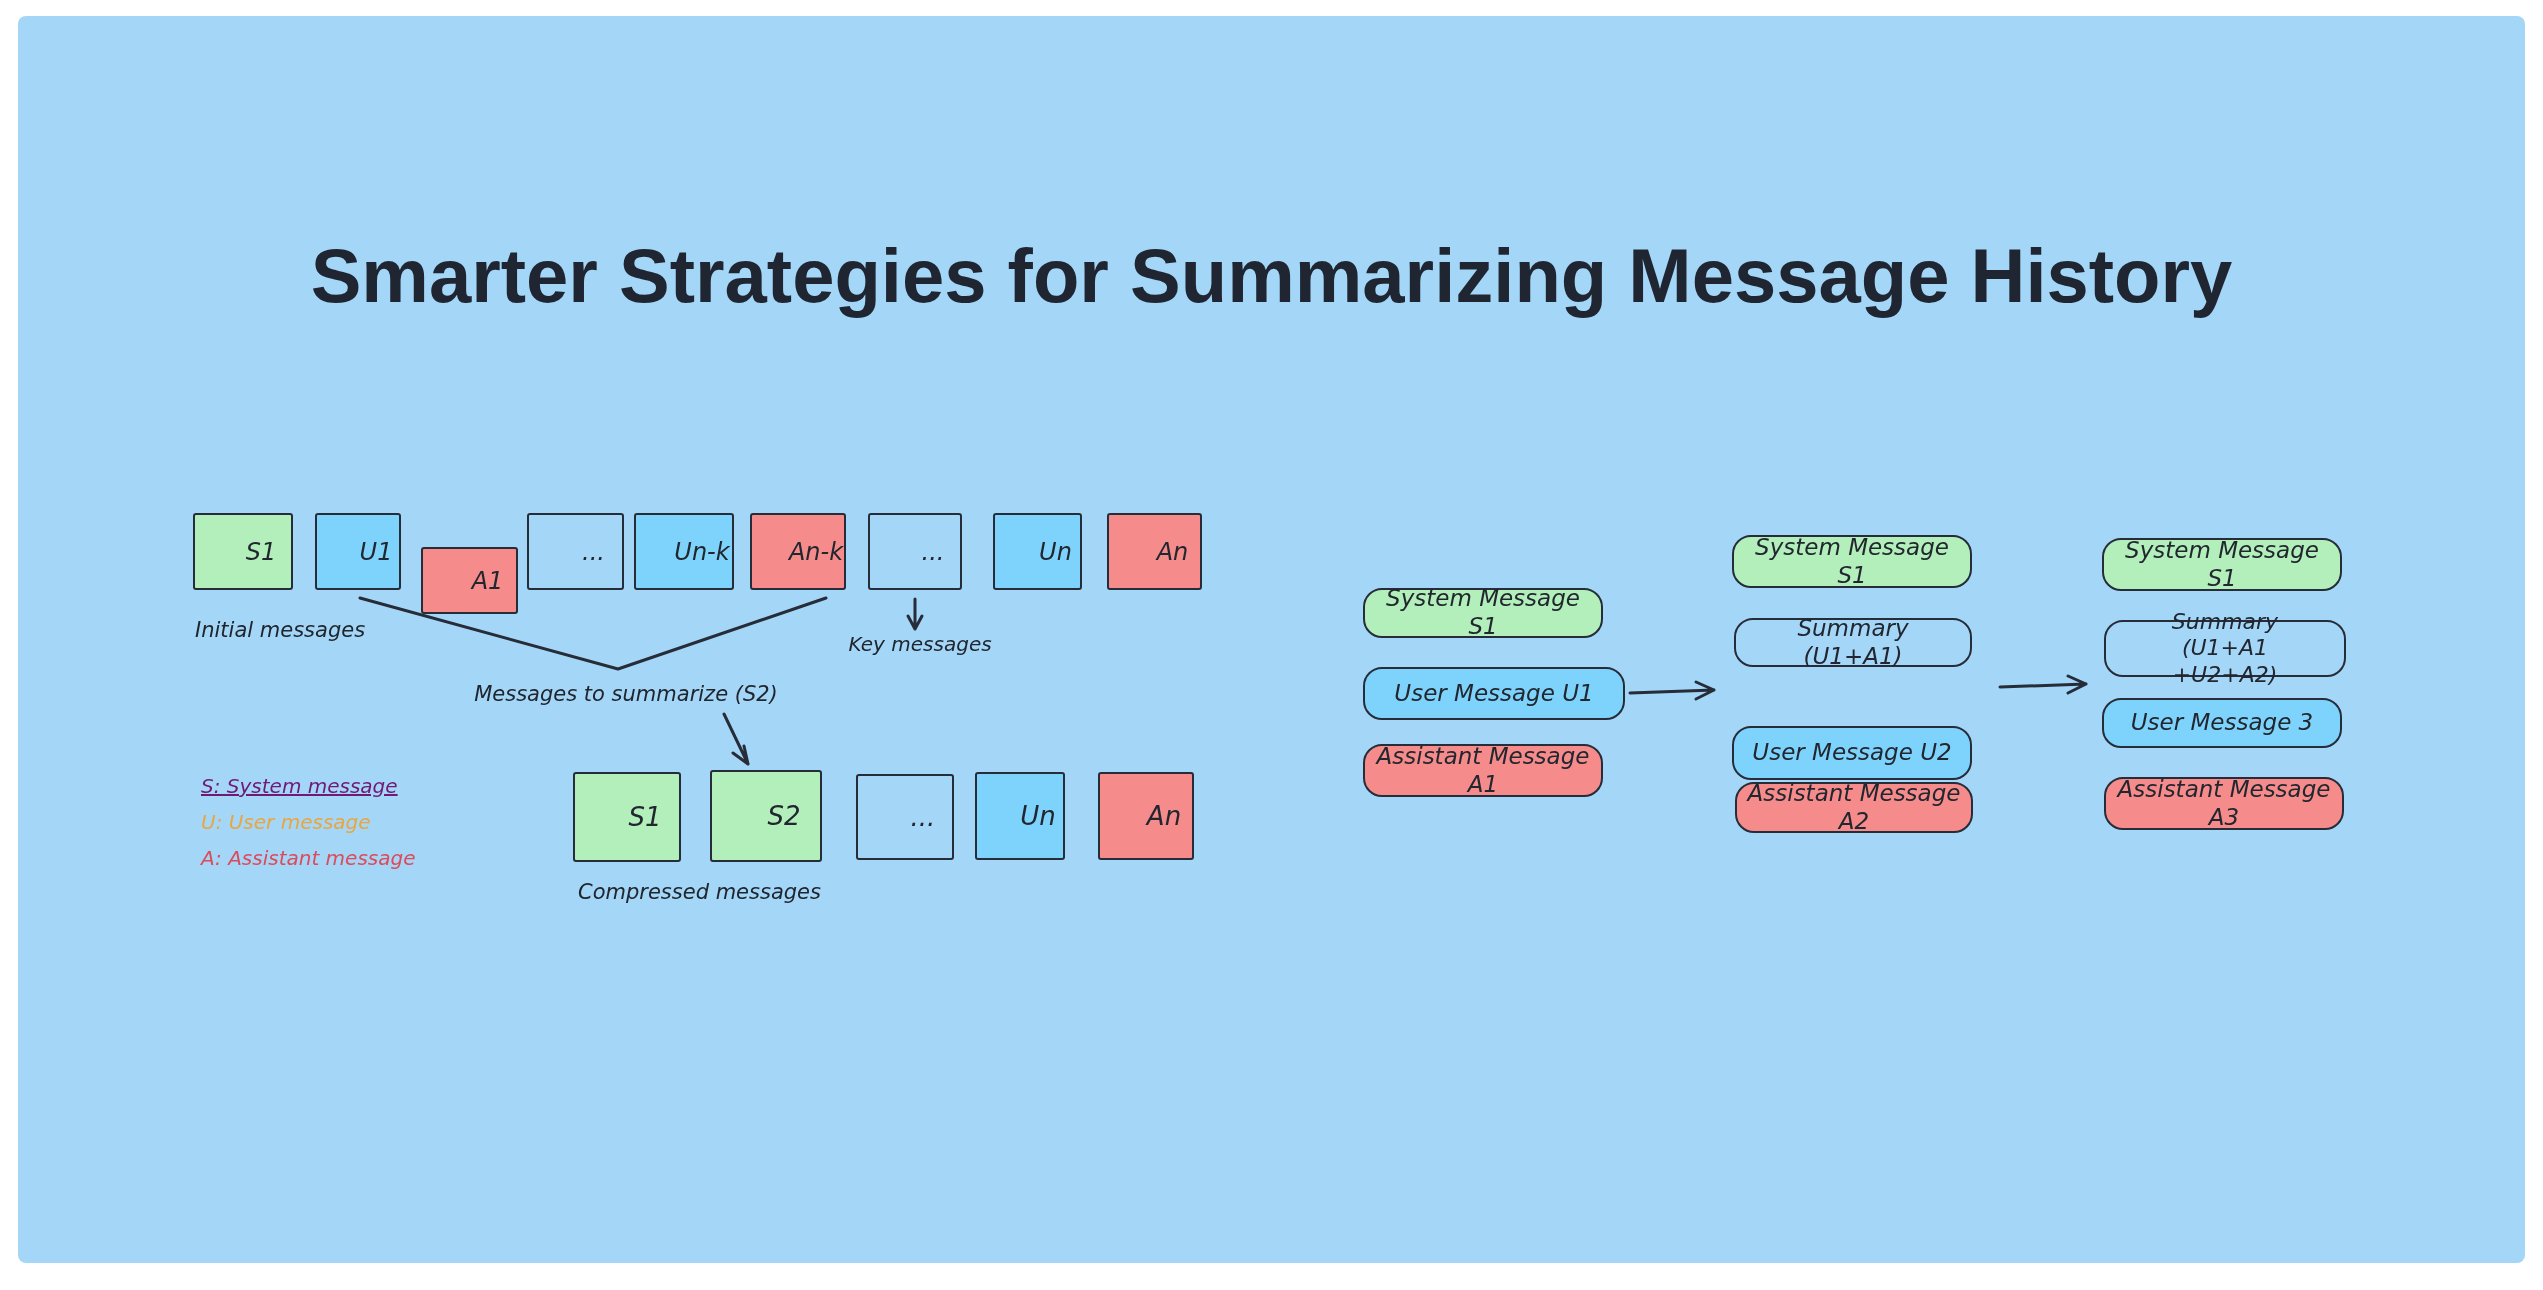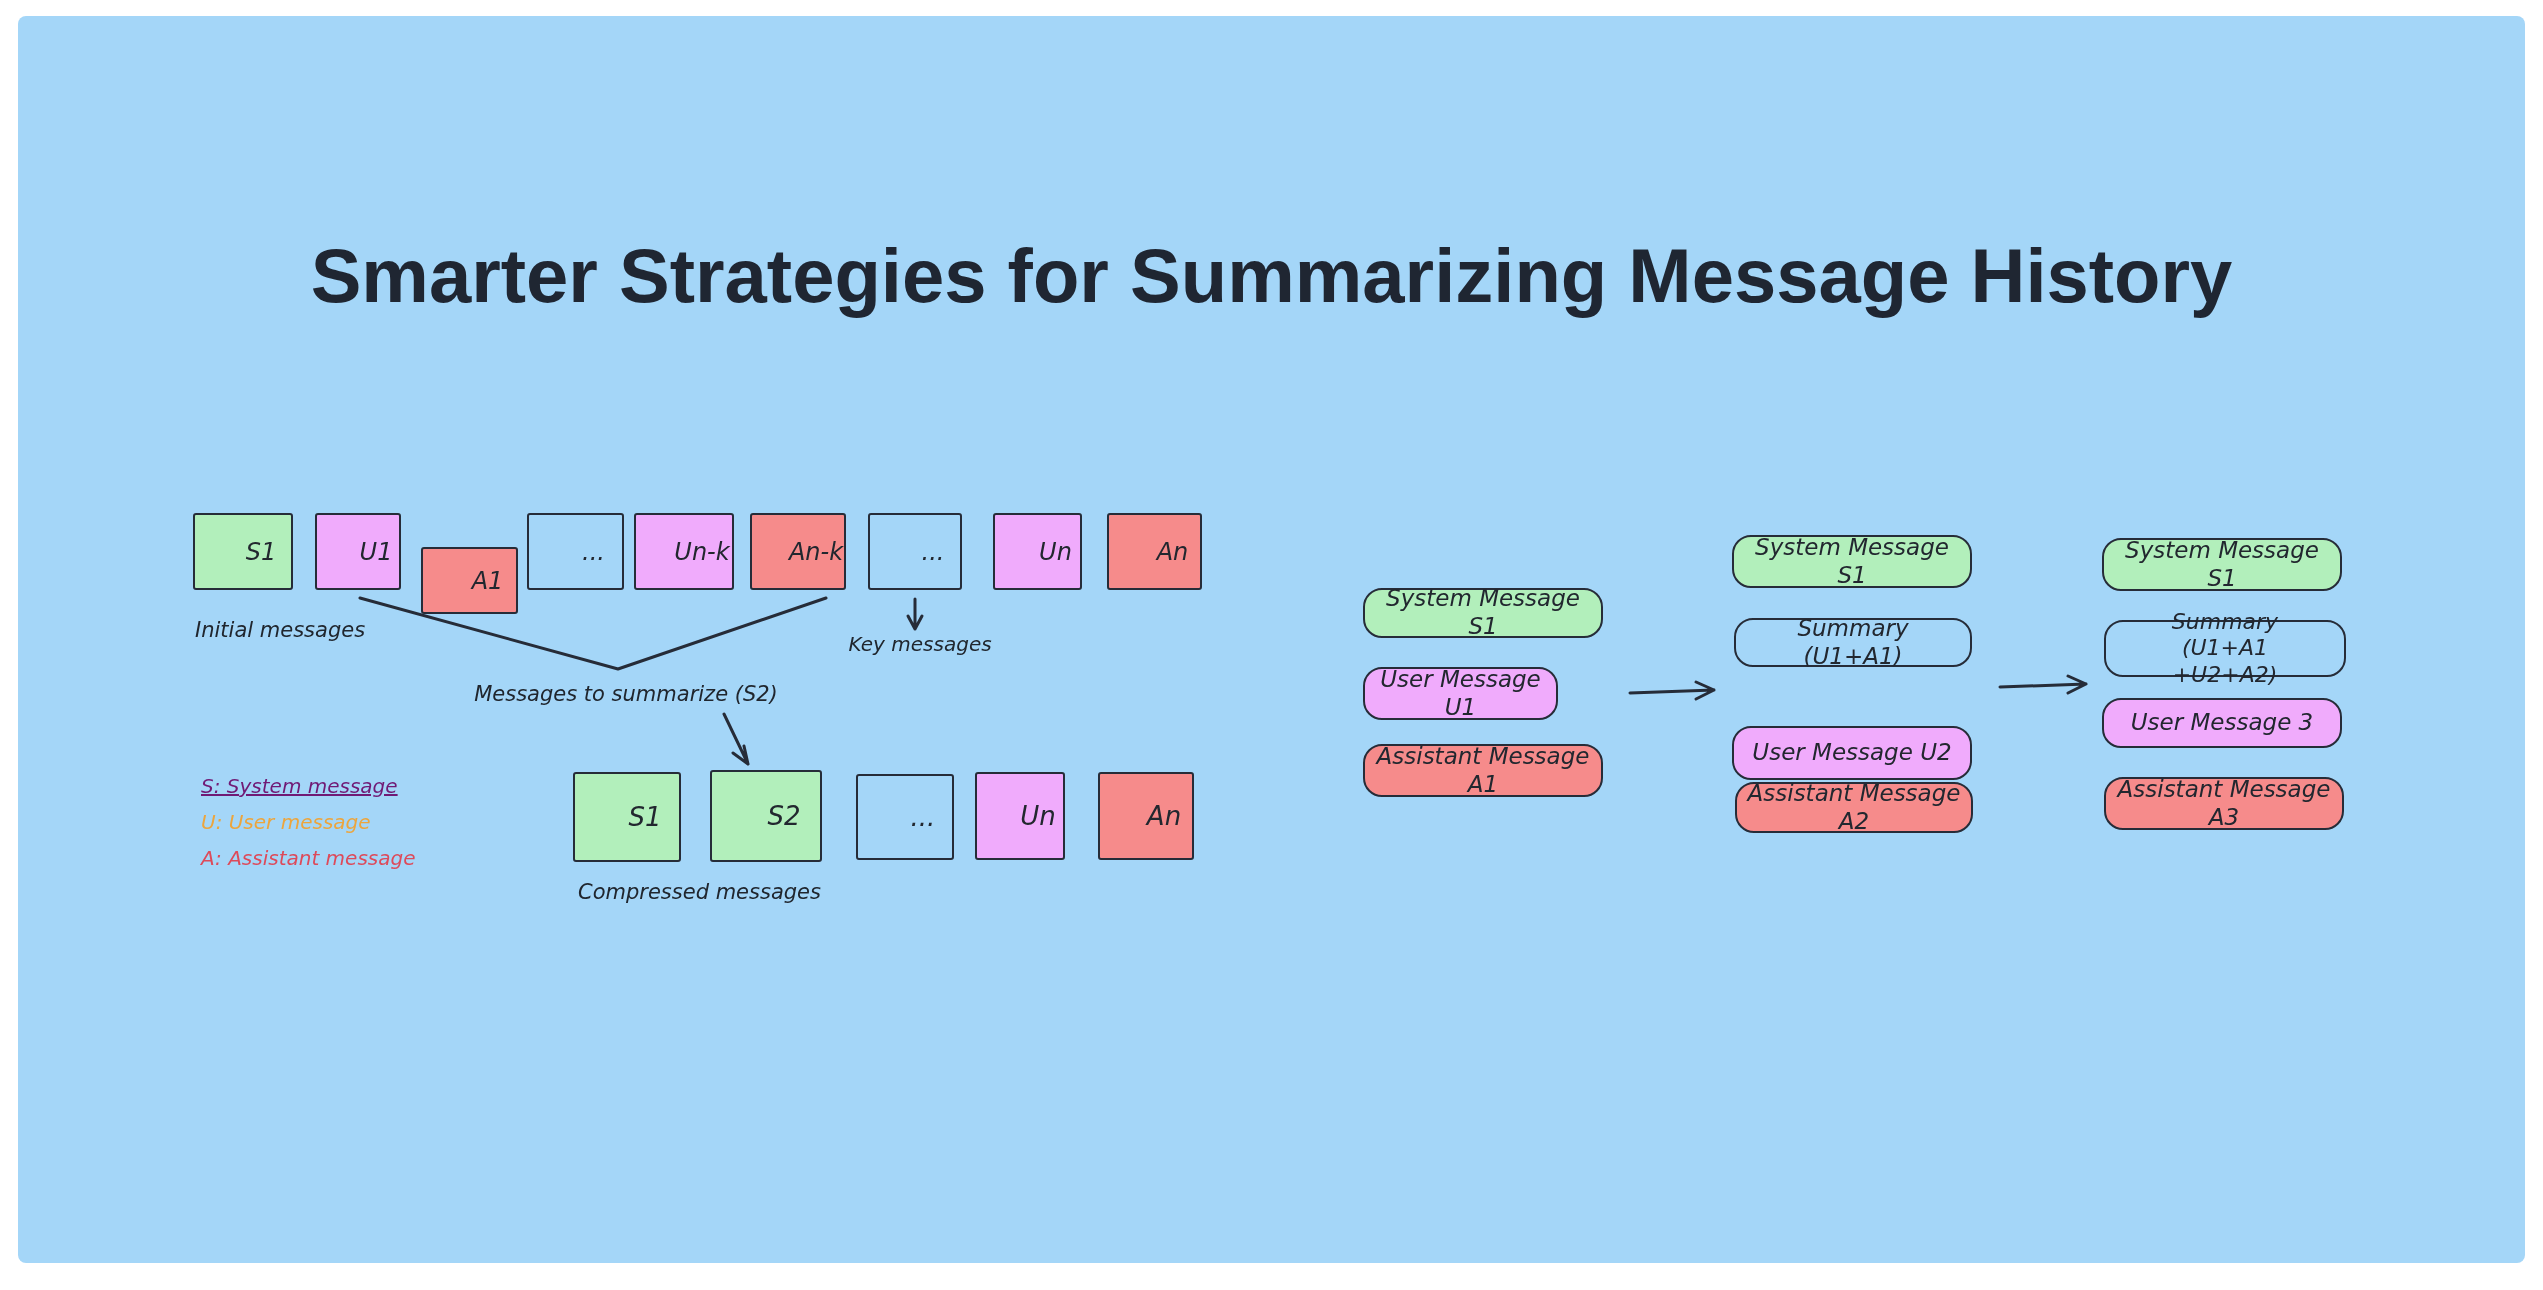--- a/index.html
+++ b/index.html
@@ -6,21 +6,21 @@
   .stage{position:relative;width:2543px;height:1290px;font-family:"DejaVu Sans",sans-serif;}
   .board{position:absolute;left:18px;top:16px;right:18px;bottom:27px;background:#a4d6f8;border-radius:8px;}
   .title{position:absolute;left:0;top:232px;width:100%;text-align:center;margin:0;
          font-family:"Liberation Sans",sans-serif;font-weight:700;font-size:76px;
          letter-spacing:0px;color:#1f2632;}
   .overlay{position:absolute;left:0;top:0;width:2543px;height:1290px;pointer-events:none;}
   .box{position:absolute;box-sizing:border-box;border:2.5px solid #262c38;border-radius:3px;
        display:flex;align-items:center;justify-content:center;text-align:center;
        font-style:italic;color:#22272f;padding-left:36px;}
   .b-system{background:#b2efbb;}
-  .b-user{background:#f0abfc;}
+  .b-user{background:#7dd3fc;}
   .b-assistant{background:#f68b8b;}
   .b-ellipsis,.b-summary{background:transparent;}
   .row1{font-size:24px;}
   .row2{font-size:26px;}
   .rbox{font-size:23px;line-height:1.2;padding:2px 10px;border-radius:19px;}
   .note{position:absolute;font-style:italic;font-size:21px;color:#20262e;white-space:nowrap;}
   .note.center{transform:translateX(-50%);}
   .legend{position:absolute;left:201px;top:768px;font-style:italic;font-size:20px;line-height:36px;}
   .legend div{white-space:nowrap;}
 </style>
@@ -92,21 +92,21 @@
 
   <div class="legend">
     <div style="color: #701a75; text-decoration: underline;">S: System message</div>
     <div style="color: rgb(236, 165, 61);">U: User message</div>
     <div style="color: rgb(221, 74, 90);">A: Assistant message</div>
   </div>
 
   <div class="box b-system rbox" style="left:1363px;top:588px;width:240px;height:50px;">
       <span>System Message S1</span>
     </div>
-  <div class="box b-user rbox" style="left:1363px;top:667px;width:195px;height:53px;">
+  <div class="box b-user rbox" style="left:1363px;top:667px;width:262px;height:53px;">
       <span>User Message U1</span>
     </div>
   <div class="box b-assistant rbox" style="left:1363px;top:744px;width:240px;height:53px;">
       <span>Assistant Message A1</span>
     </div>
 
   <div class="box b-system rbox" style="left:1732px;top:535px;width:240px;height:53px;">
       <span>System Message S1</span>
     </div>
   <div class="box b-summary rbox" style="left:1734px;top:618px;width:238px;height:49px;">

